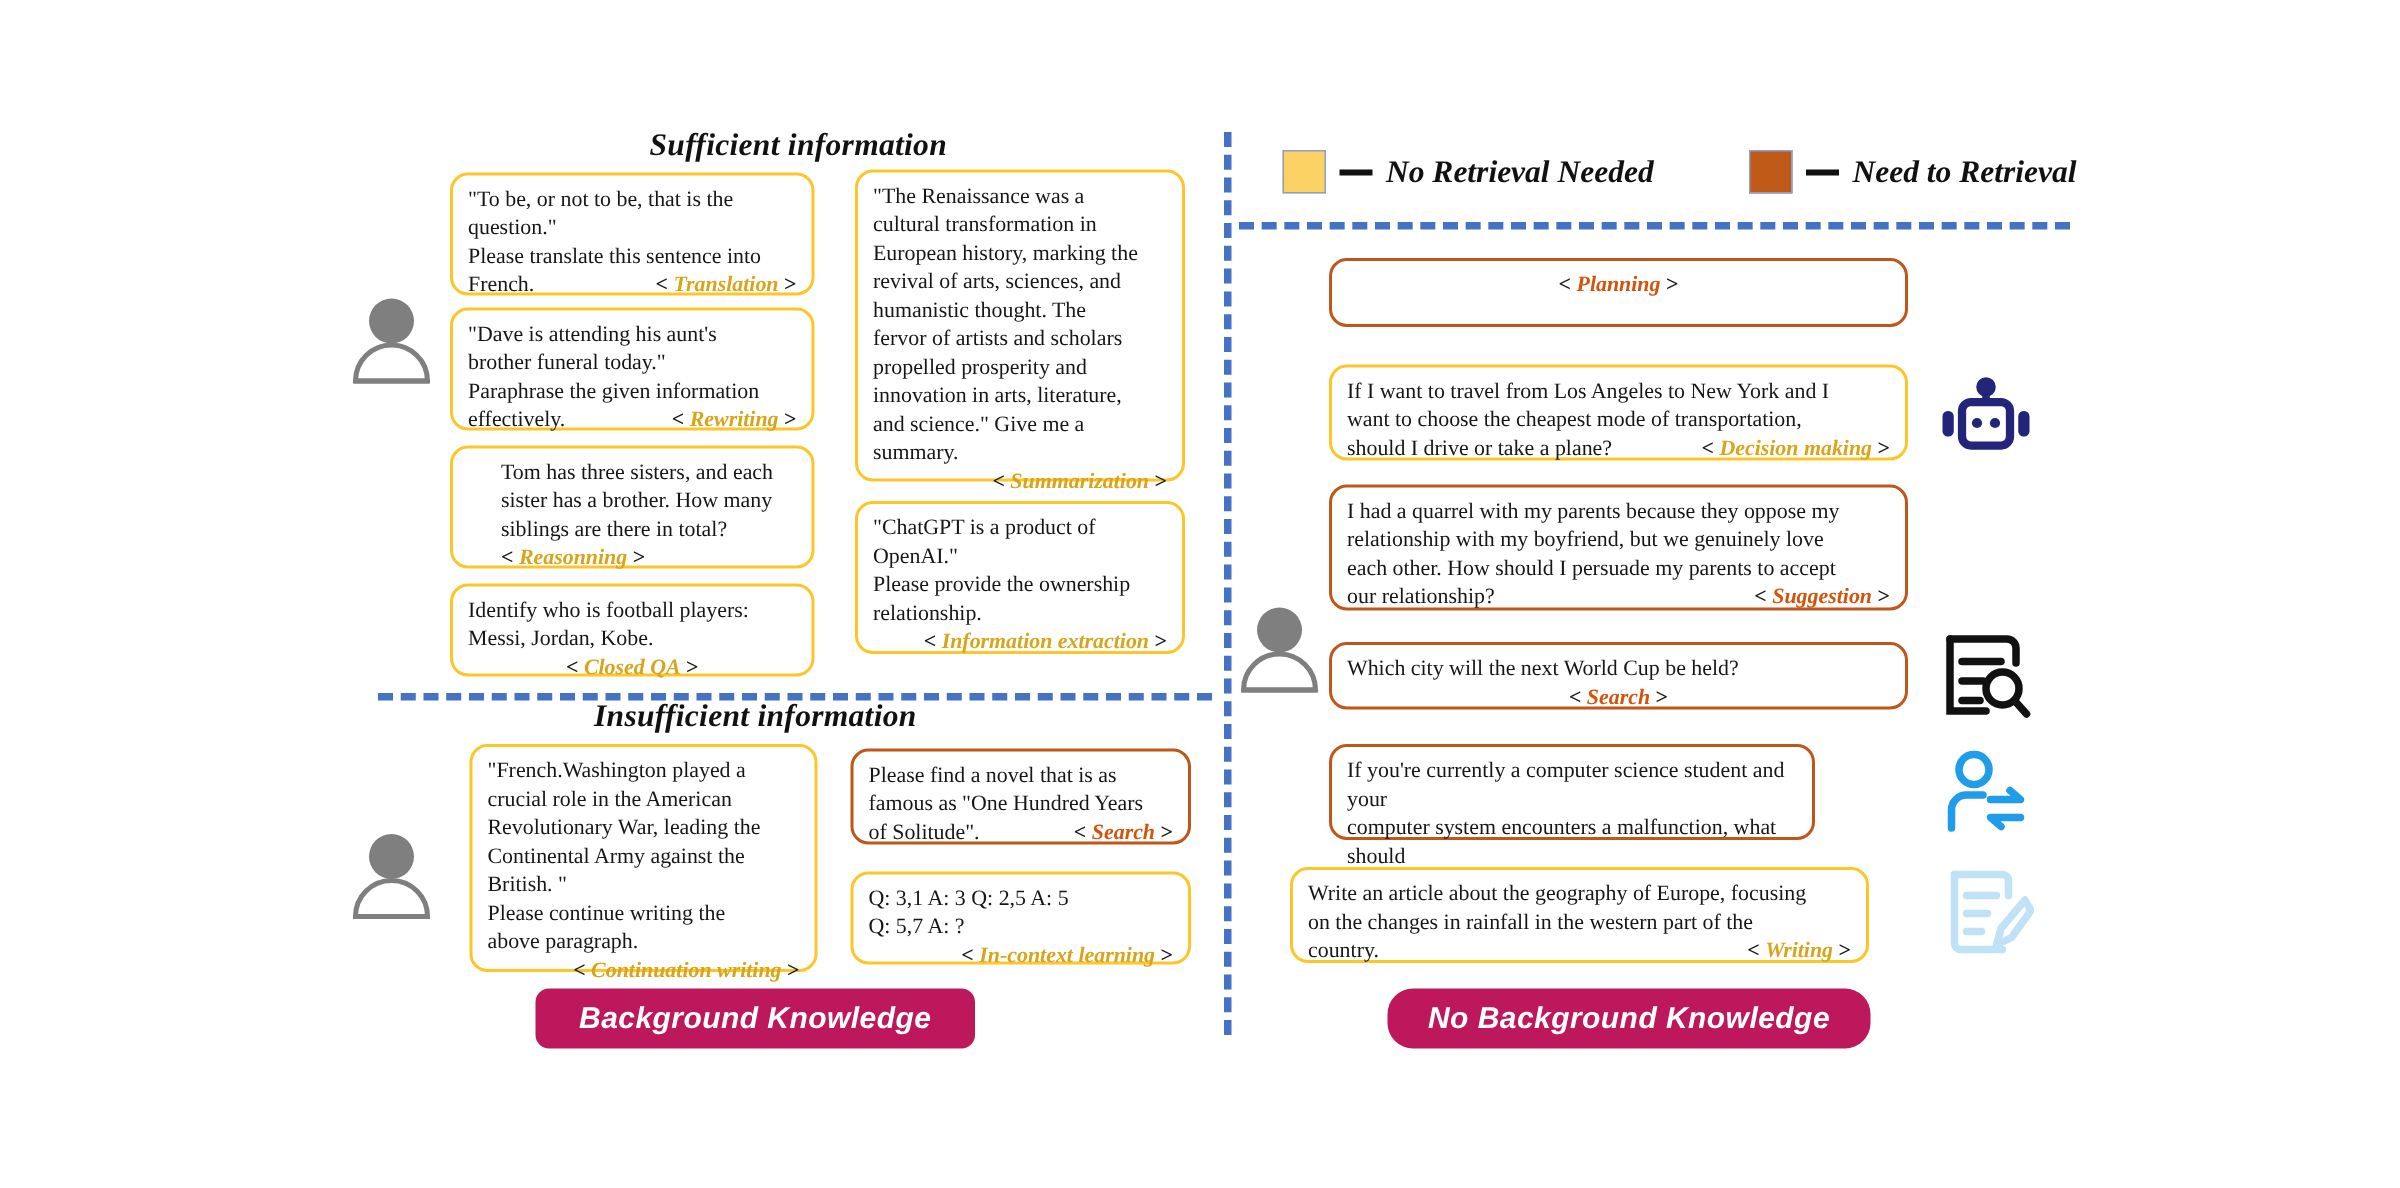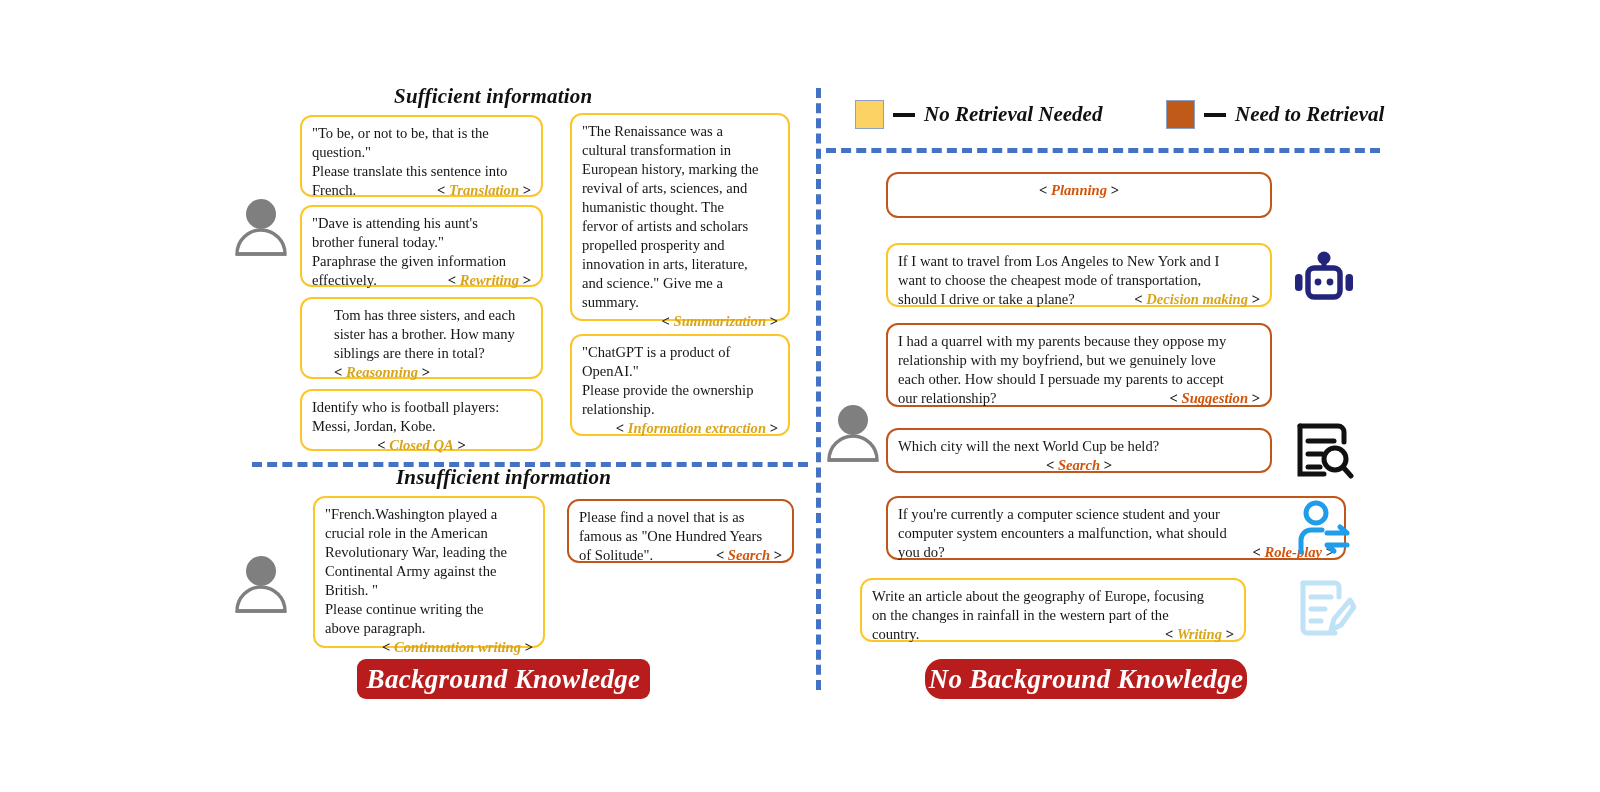--- a/index.html
+++ b/index.html
@@ -100,46 +100,46 @@
     font-weight: bold;
     font-style: italic;
     font-size: 21px;
     color: #111111;
   }
 
   
   .pill {
     position: absolute;
     box-sizing: border-box;
-    background: #b91c1c;
+    background: #be185d;
     border-radius: 9px;
     color: #ffffff;
-    font-family: Liberation Serif, serif;
+    font-family: Liberation Sans, sans-serif;
     font-weight: bold;
     font-style: italic;
-    font-size: 27px;
+    font-size: 20px;
     display: flex;
     align-items: center;
     justify-content: center;
     letter-spacing: 0.3px;
   }
 
   
   .rt-icon { position: absolute; }
 </style>
 </head>
 <body>
 
 <div class="stage">
 
   <div class="dash-v" style="left:816px; top:88px; height:602px;"></div>
   <div class="dash-h" style="left:252px; top:462px; width:556px;"></div>
   <div class="dash-h" style="left:826px; top:148px; width:554px;"></div>
 
-  <div class="section-title" style="left:394px; top:84px;">Sufficient information</div>
+  <div class="section-title" style="left:433px; top:84px;">Sufficient information</div>
   <div class="section-title" style="left:396px; top:465px;">Insufficient information</div>
 
   <div class="legend-item" style="left:835px; top:100px;">
     <span class="swatch" style="background:#fcd265;"></span>
     <span class="legend-dash"></span>
     <span class="legend-label">No Retrieval Needed</span>
   </div>
   <div class="legend-item" style="left:1146px; top:100px;justify-content:center;">
     <span class="swatch" style="background:#c05a18;"></span>
     <span class="legend-dash"></span>
@@ -246,20 +246,27 @@
 
   <div class="bubble orange" style="left:567px; top:499px; width:227px; height:64px;">
     <p>Please find a novel that is as</p>
     <p>famous as "One Hundred Years</p>
     <p>
       <span class="tag inline-tag"><span class="b">&lt;&nbsp;</span><span class="nm">Search</span><span class="b">&nbsp;&gt;</span></span>
       <span>of Solitude".</span>
     </p>
   </div>
 
+  <div class="bubble yellow" style="left:567px; top:581px; width:227px; height:62px;">
+    <p>Q: 3,1 A: 3   Q: 2,5 A: 5</p>
+    <p>Q: 5,7 A: ?</p>
+    <p class="tagline-right">
+      <span class="tag"><span class="b">&lt;&nbsp;</span><span class="nm">In-context learning</span><span class="b">&nbsp;&gt;</span></span>
+    </p>
+  </div>
 
   <div class="bubble orange" style="left:886px; top:172px; width:386px; height:46px;">
     <p class="tagline-center">
       <span class="tag"><span class="b">&lt;&nbsp;</span><span class="nm">Planning</span><span class="b">&nbsp;&gt;</span></span>
     </p>
   </div>
 
   <div class="bubble yellow" style="left:886px; top:243px; width:386px; height:64px;">
     <p>If I want to travel from Los Angeles to New York and I</p>
     <p>want to choose the cheapest mode of transportation,</p>
@@ -279,21 +286,21 @@
     </p>
   </div>
 
   <div class="bubble orange" style="left:886px; top:428px; width:386px; height:45px;">
     <p>Which city will the next World Cup be held?</p>
     <p class="tagline-center">
       <span class="tag"><span class="b">&lt;&nbsp;</span><span class="nm">Search</span><span class="b">&nbsp;&gt;</span></span>
     </p>
   </div>
 
-  <div class="bubble orange" style="left:886px; top:496px; width:460px; height:64px;">
+  <div class="bubble orange" style="left:886px; top:496px; width:324px; height:64px;">
     <p>If you're currently a computer science student and your</p>
     <p>computer system encounters a malfunction, what should</p>
     <p>
       <span class="tag inline-tag"><span class="b">&lt;&nbsp;</span><span class="nm">Role-play</span><span class="b">&nbsp;&gt;</span></span>
       <span>you do?</span>
     </p>
   </div>
 
   <div class="bubble yellow" style="left:860px; top:578px; width:386px; height:64px;">
     <p>Write an article about the geography of Europe, focusing</p>

